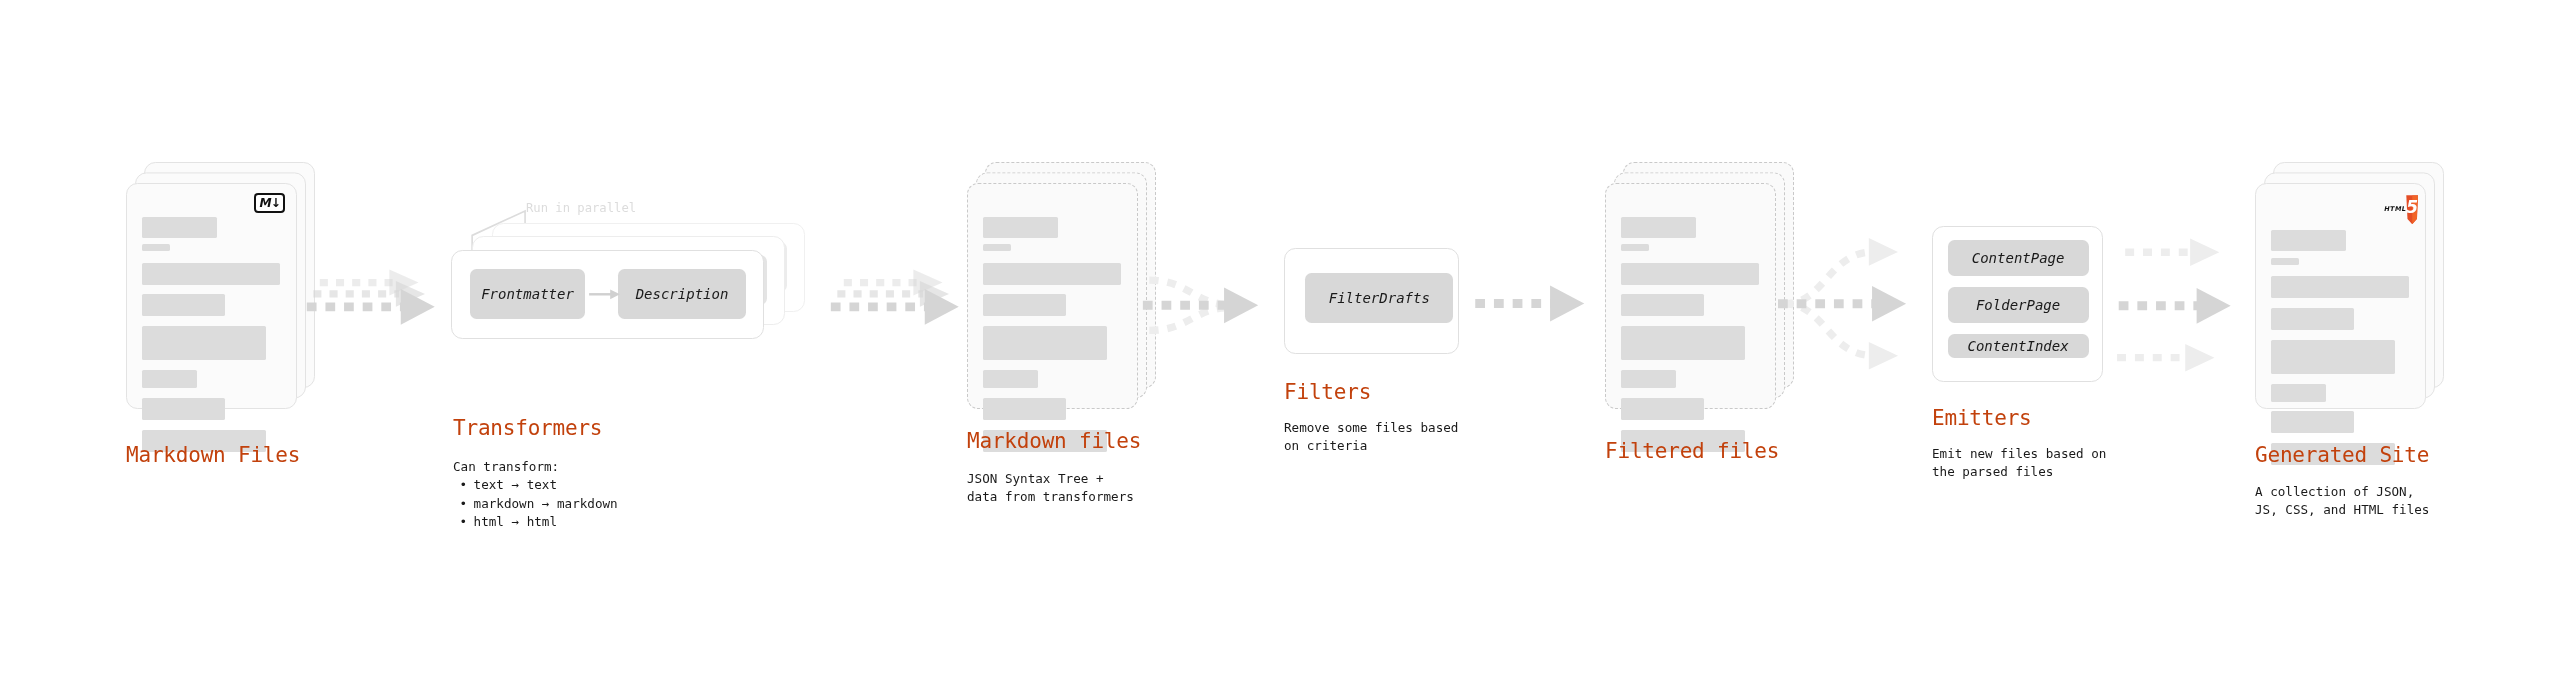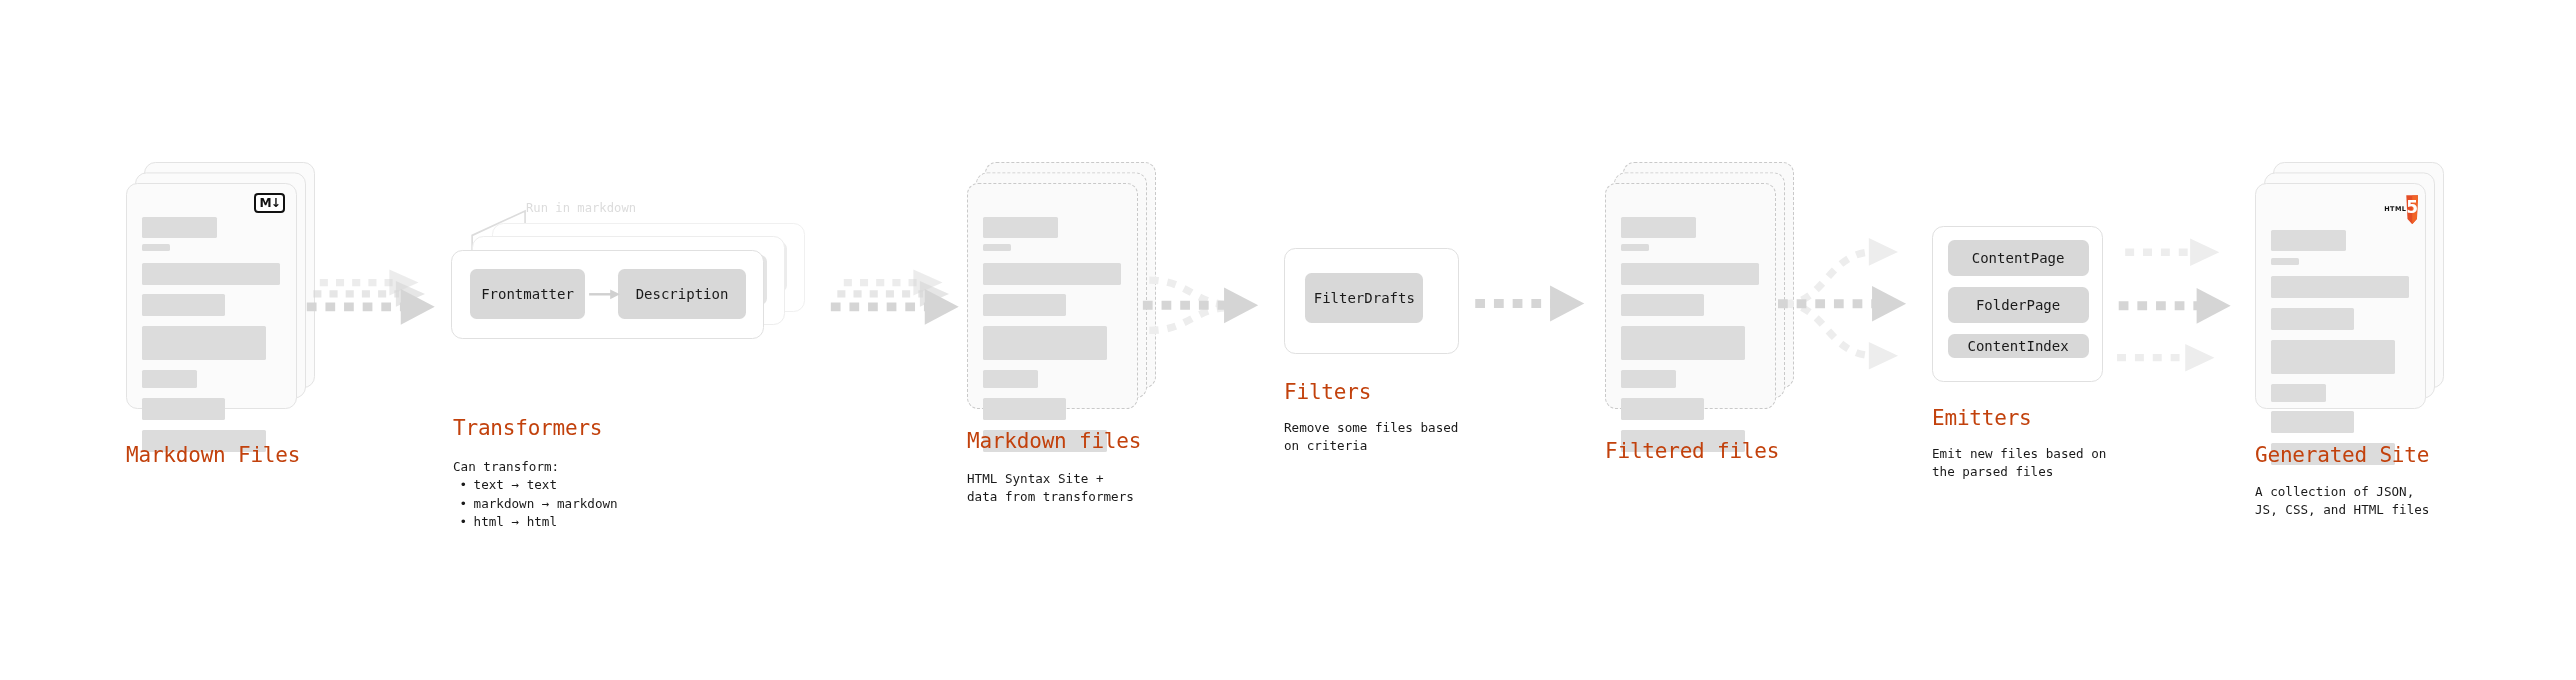--- a/index.html
+++ b/index.html
@@ -5,21 +5,21 @@
   * { box-sizing: border-box; margin: 0; padding: 0; }
   html, body {
     width: 2576px; height: 681px;
     background: #ffffff;
     font-family: "DejaVu Sans Mono", "Liberation Mono", monospace;
     overflow: hidden;
   }
   #canvas { position: relative; width: 2576px; height: 681px; background: #ffffff; }
 
   
-  .stage { position: absolute; }
+  .stage { position: absolute; font-style: italic; }
 
   
   .doc-stack { position: relative; }
   .doc-card {
     position: absolute;
     width: 171px; height: 226px;
     border-radius: 11.4px;
     background: #fbfbfb;
     border: 1.3px solid #e3e3e3;
   }
@@ -194,21 +194,21 @@
     </div>
     <div class="proc-box" style="left:0px; top:43px; width:313px; height:89px;">
       <div class="chip" style="position:absolute; left:18px; top:18px; width:115px; height:50px;">Frontmatter</div>
       <div class="chip" style="position:absolute; left:166px; top:18px; width:128px; height:50px;">Description</div>
       <svg style="left:137px; top:36px;" width="31" height="14.6" viewBox="0 0 38 18">
         <line x1="0" y1="9" x2="28" y2="9" stroke="#d0d0d0" stroke-width="3"></line>
         <polygon points="26,3 38,9 26,15" fill="#d0d0d0"></polygon>
       </svg>
     </div>
   </div>
-  <div class="parallel-note" style="left:526px; top:201px;">Run in markdown</div>
+  <div class="parallel-note" style="left:526px; top:201px;">Run in parallel</div>
   <div class="title" style="left:453px; top:416px;">Transformers</div>
   <div class="caption" style="left:453px; top:458px;">
     <div>Can transform:</div>
     <ul>
       <li>text → text</li>
       <li>markdown → markdown</li>
       <li>html → html</li>
     </ul>
   </div>
 
@@ -240,38 +240,38 @@
             <div class="bar" style="width: 124px; height: 34px; margin-bottom: 9.8px;"></div>
             <div class="bar" style="width: 55px; height: 18px; margin-bottom: 9.8px;"></div>
             <div class="bar" style="width: 83px; height: 22px; margin-bottom: 9.8px;"></div>
             <div class="bar" style="width: 124px; height: 22px; margin-bottom: 0px;"></div>
           </div>
       </div>
     </div>
   </div>
   <div class="title" style="left:967px; top:429px;">Markdown files</div>
   <div class="caption" style="left:967px; top:470px;">
-    <div>HTML Syntax Site +</div>
+    <div>JSON Syntax Tree +</div>
     <div>data from transformers</div>
   </div>
 
   <svg style="left:1138px; top:262px;" width="134" height="102" viewBox="0 0 165 125">
     <g stroke="#ededed" stroke-width="9" stroke-dasharray="11 11" fill="none">
       <path d="M14,22 C62,22 70,52 112,52"></path>
       <path d="M14,84 C62,84 70,56 112,56"></path>
     </g>
     <g stroke="#d5d5d5" stroke-width="11" stroke-dasharray="12 11" fill="none">
       <line x1="6" y1="53" x2="112" y2="53"></line>
       </g>
     <polygon points="106,31 148,53 106,75" fill="#d5d5d5"></polygon>
   </svg>
 
   <div class="stage" style="left:1284px; top:248px;">
     <div class="proc-box" style="left:0; top:0; width:175px; height:106px; position:relative;">
-      <div class="chip" style="position:absolute; left:20.3px; top:24.4px; width:118px; height:50px;">FilterDrafts</div>
+      <div class="chip" style="position:absolute; left:20.3px; top:24.4px; width:148px; height:50px;">FilterDrafts</div>
     </div>
   </div>
   <div class="title" style="left:1284px; top:380px;">Filters</div>
   <div class="caption" style="left:1284px; top:419px;">
     <div>Remove some files based</div>
     <div>on criteria</div>
   </div>
 
   <svg style="left:1472px; top:283px;" width="122" height="41" viewBox="0 0 150 50">
     <g stroke="#d5d5d5" stroke-width="11" stroke-dasharray="12 11" fill="none">

